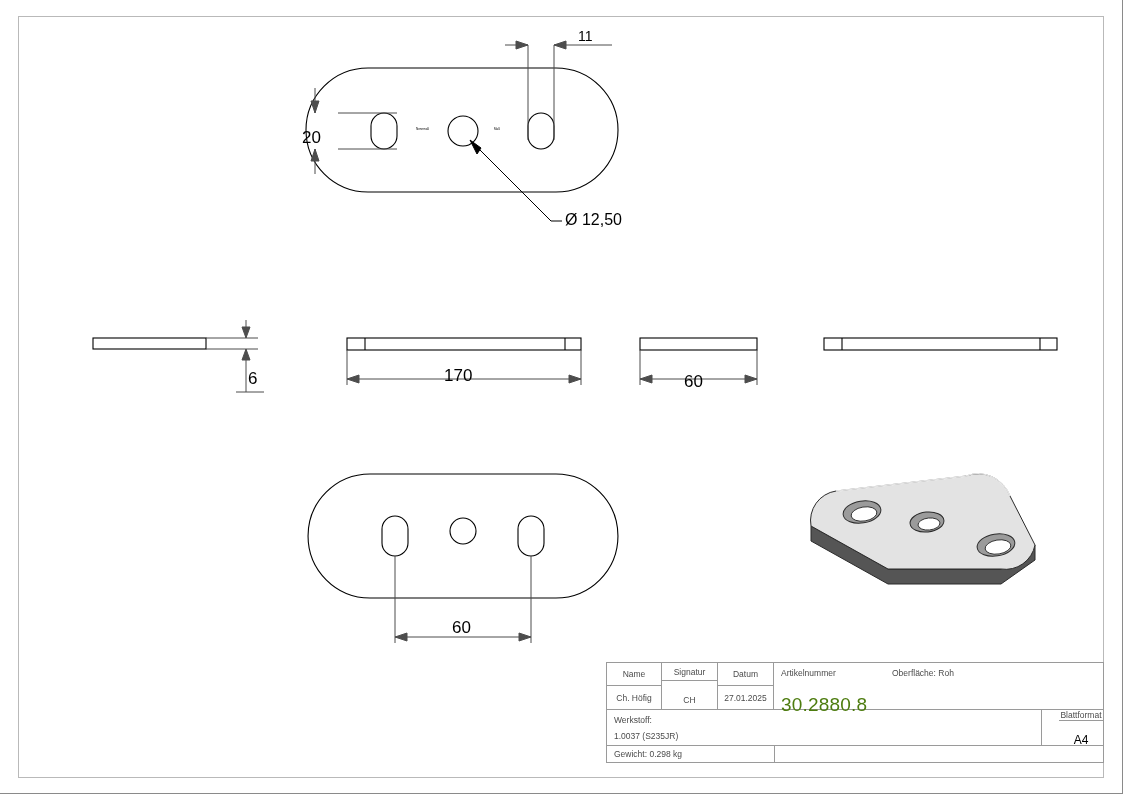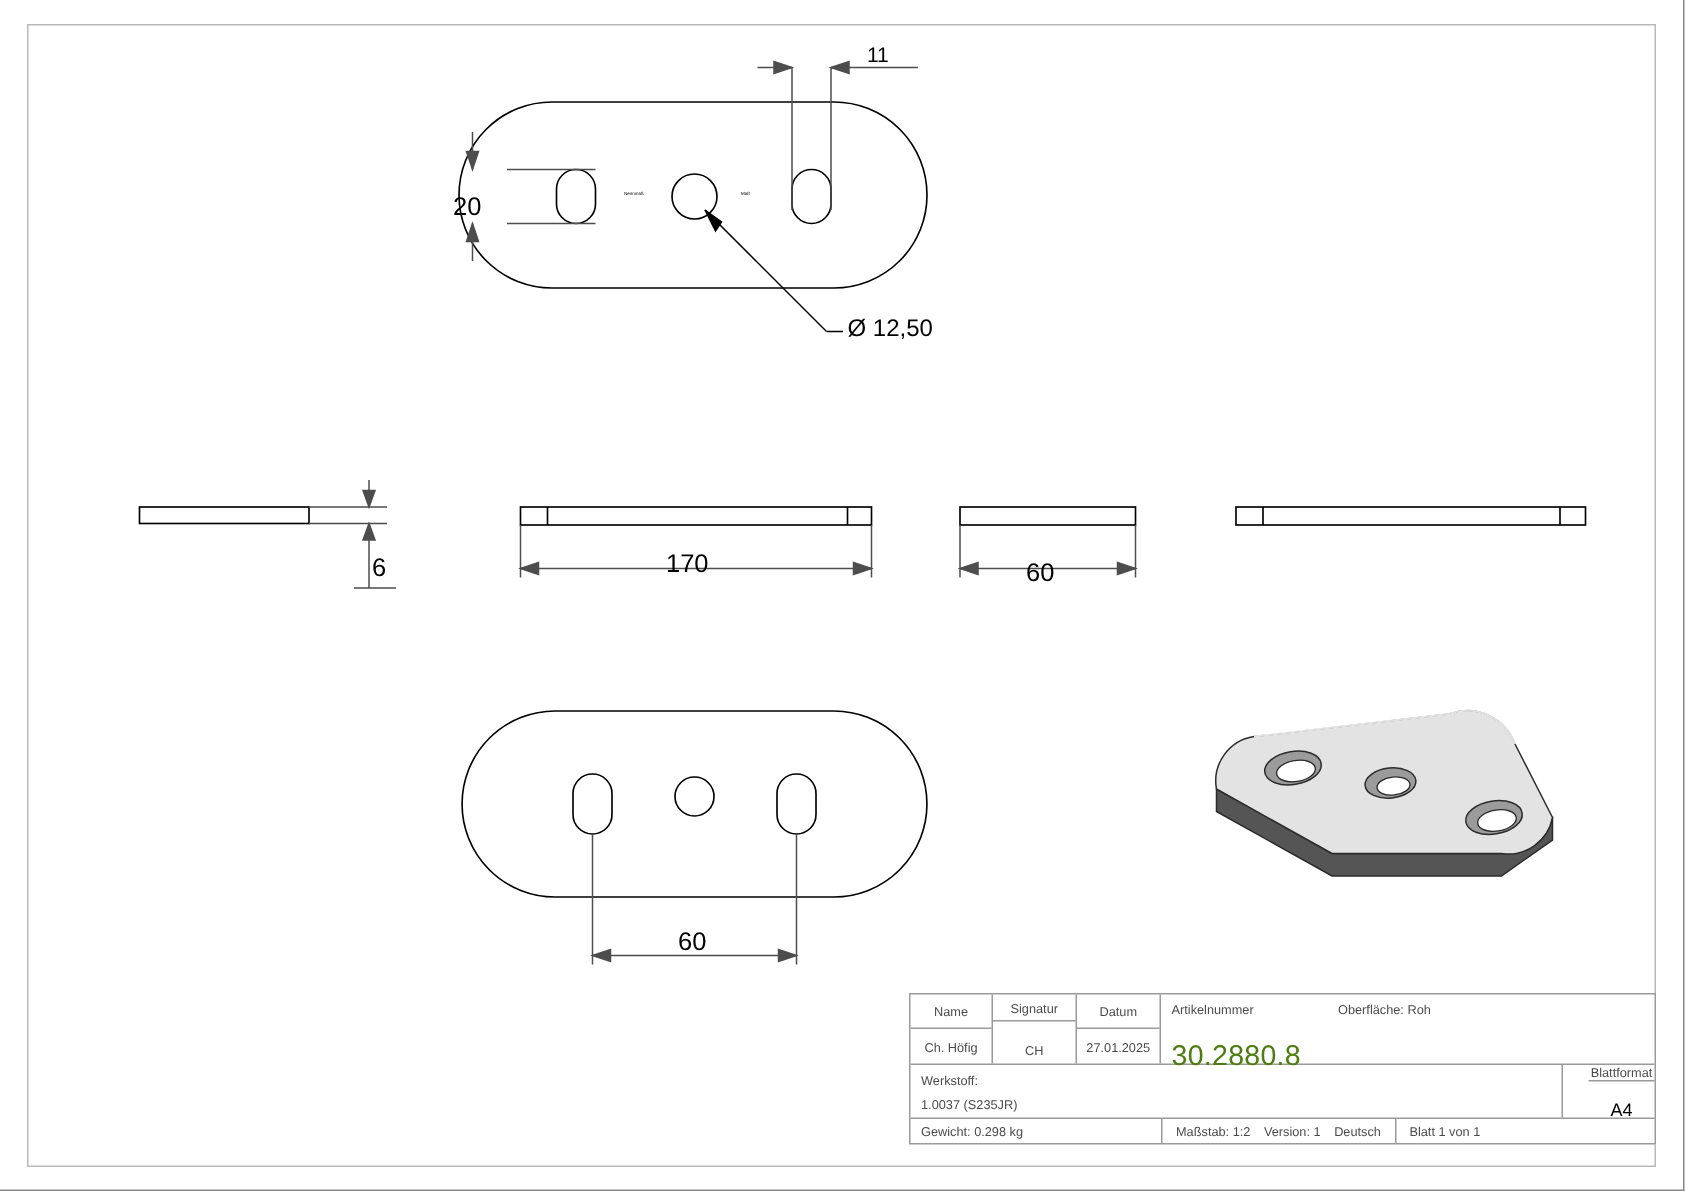--- a/index.html
+++ b/index.html
@@ -235,23 +235,16 @@
         <div class="werk-l2">1.0037 (S235JR)</div>
       </div>
       <div class="cellv c-blatt" style="border-left:1px solid #9a9a9a;">
         <div class="blatt-top">Blattformat</div>
         <div class="blatt-bot">A4</div>
       </div>
     </div>
 
     <div class="row" id="tb-row3">
       <div class="c-gew vsep">Gewicht: 0.298 kg</div>
-      <div class="c-foot">
-        <span class="foot-i">Maßstab: 1:2</span>
-        <span class="foot-i">Version: 1</span>
-        <span class="foot-i">Deutsch</span>
-        <span class="foot-sep"></span>
-        <span class="foot-i">Blatt 1 von 1</span>
-      </div>
     </div>
 
   </div>
 </div>
 
 </body></html>

